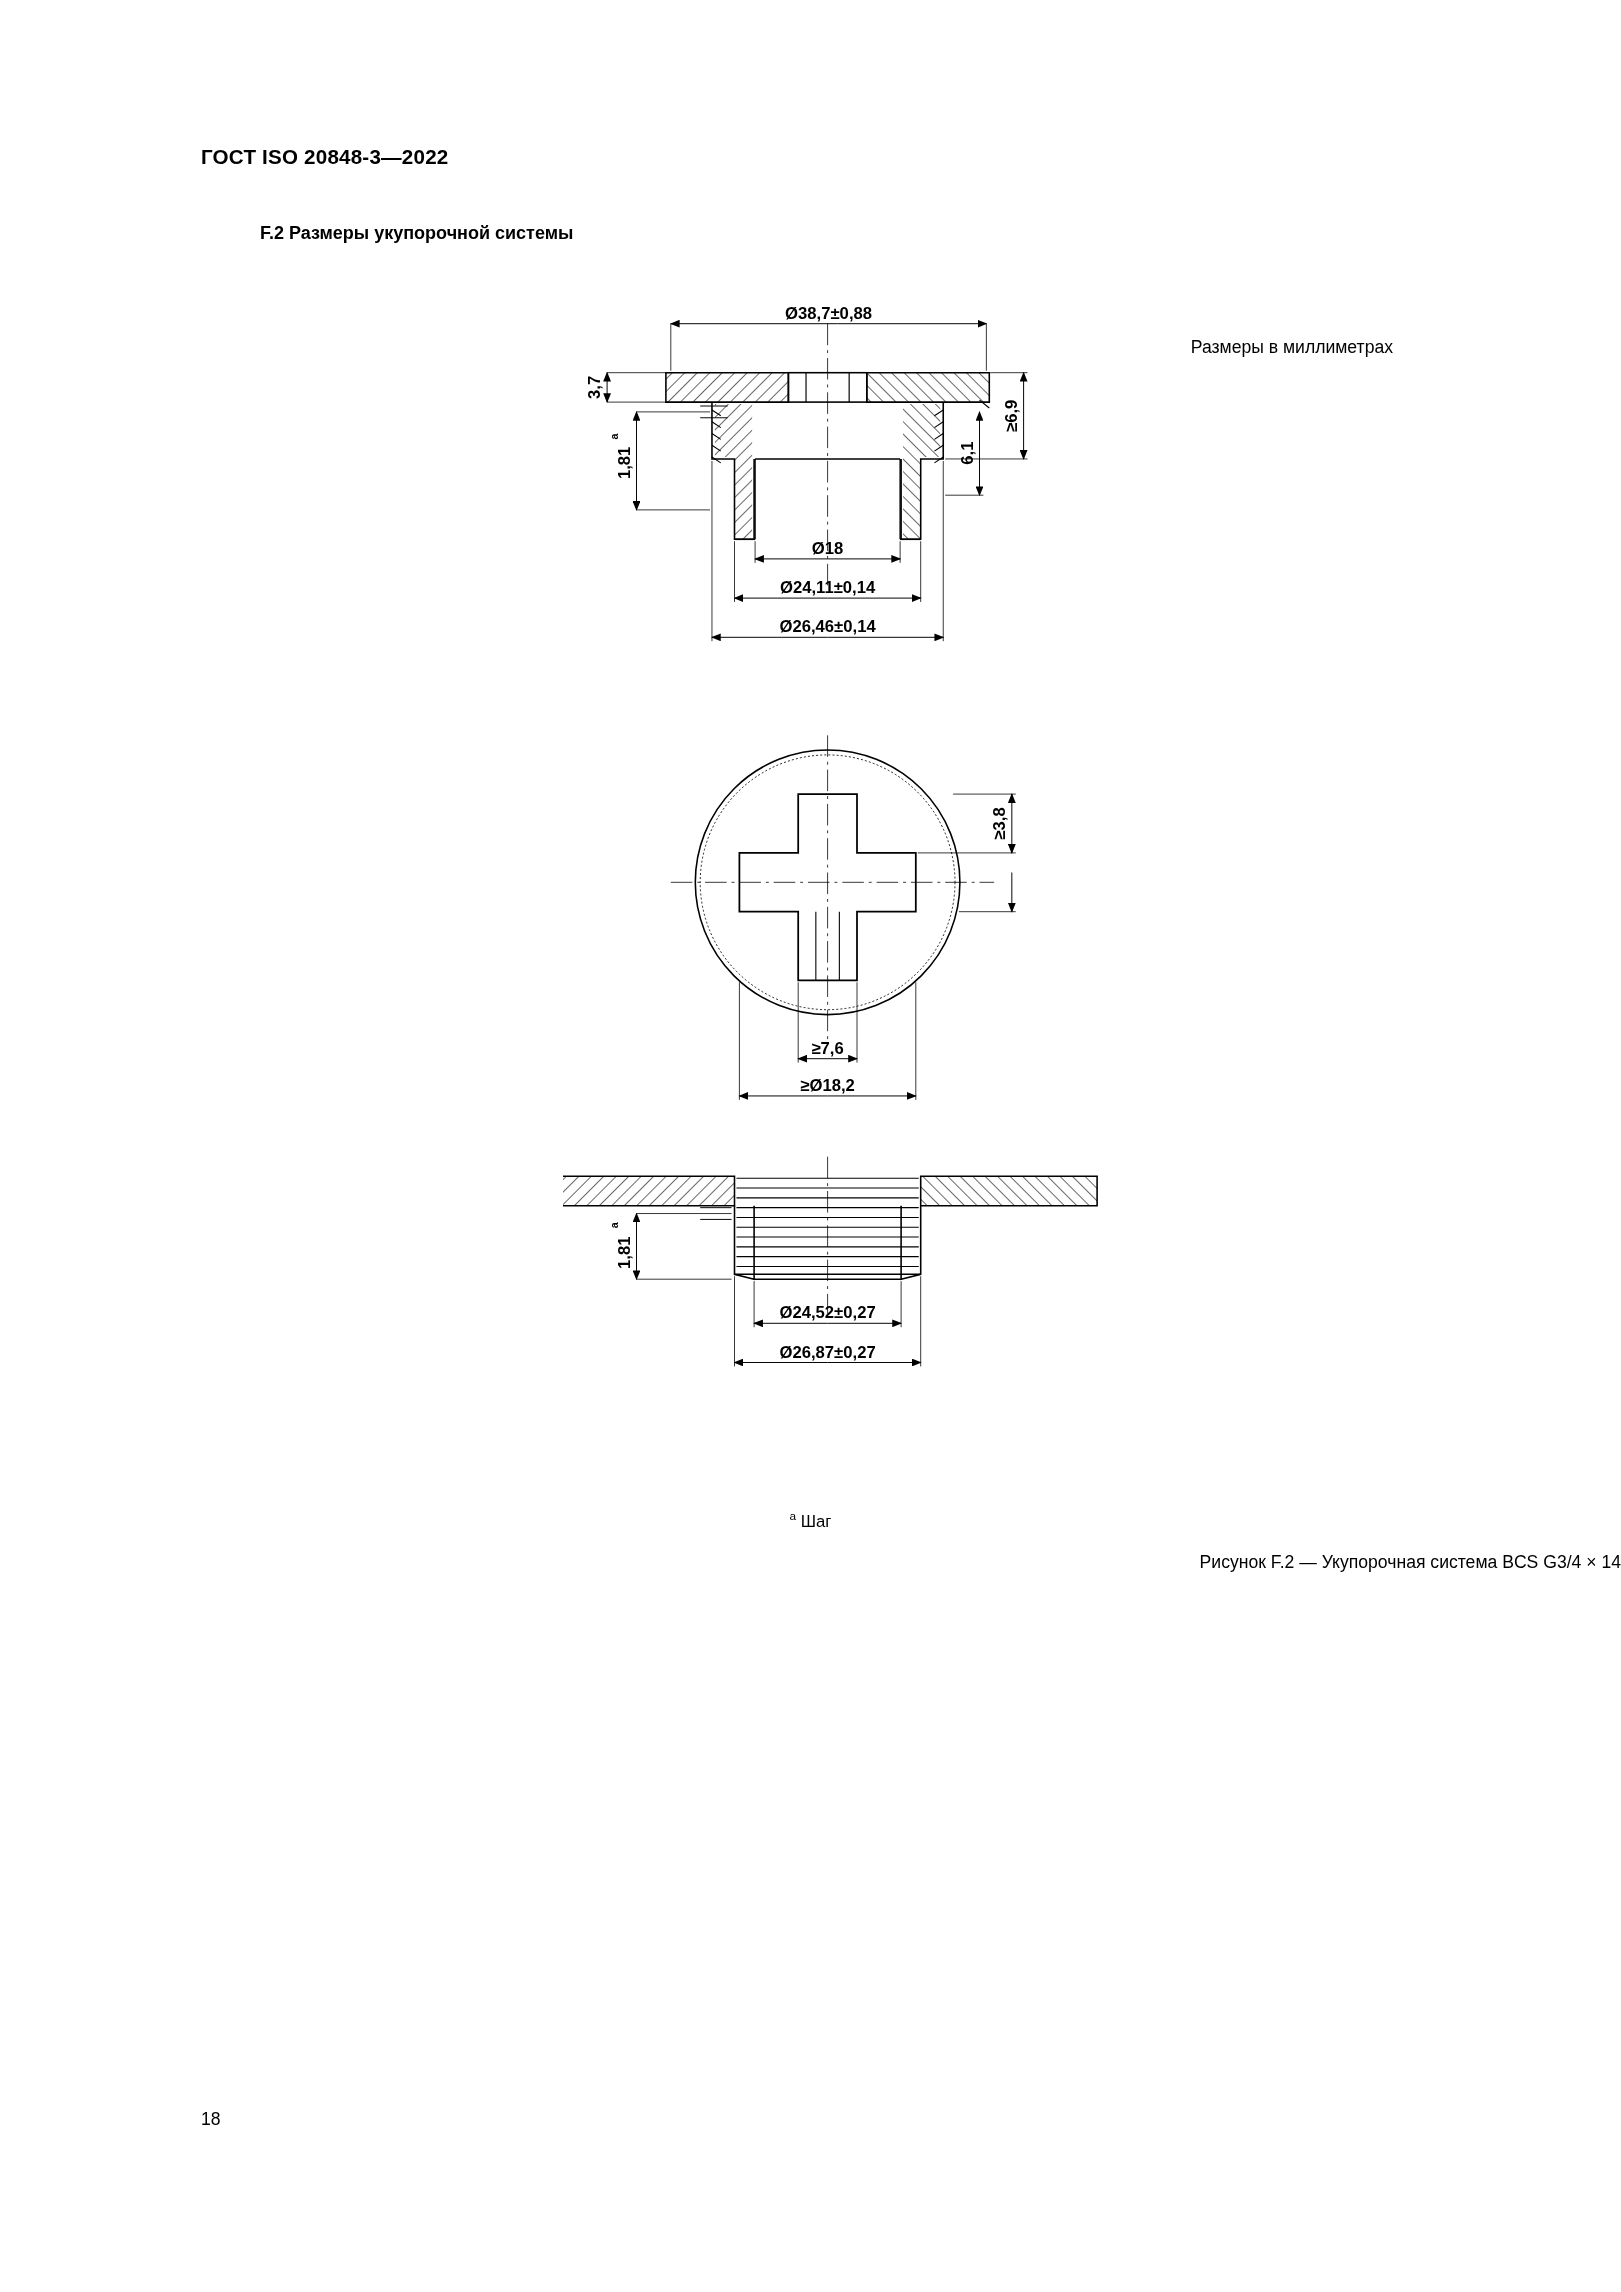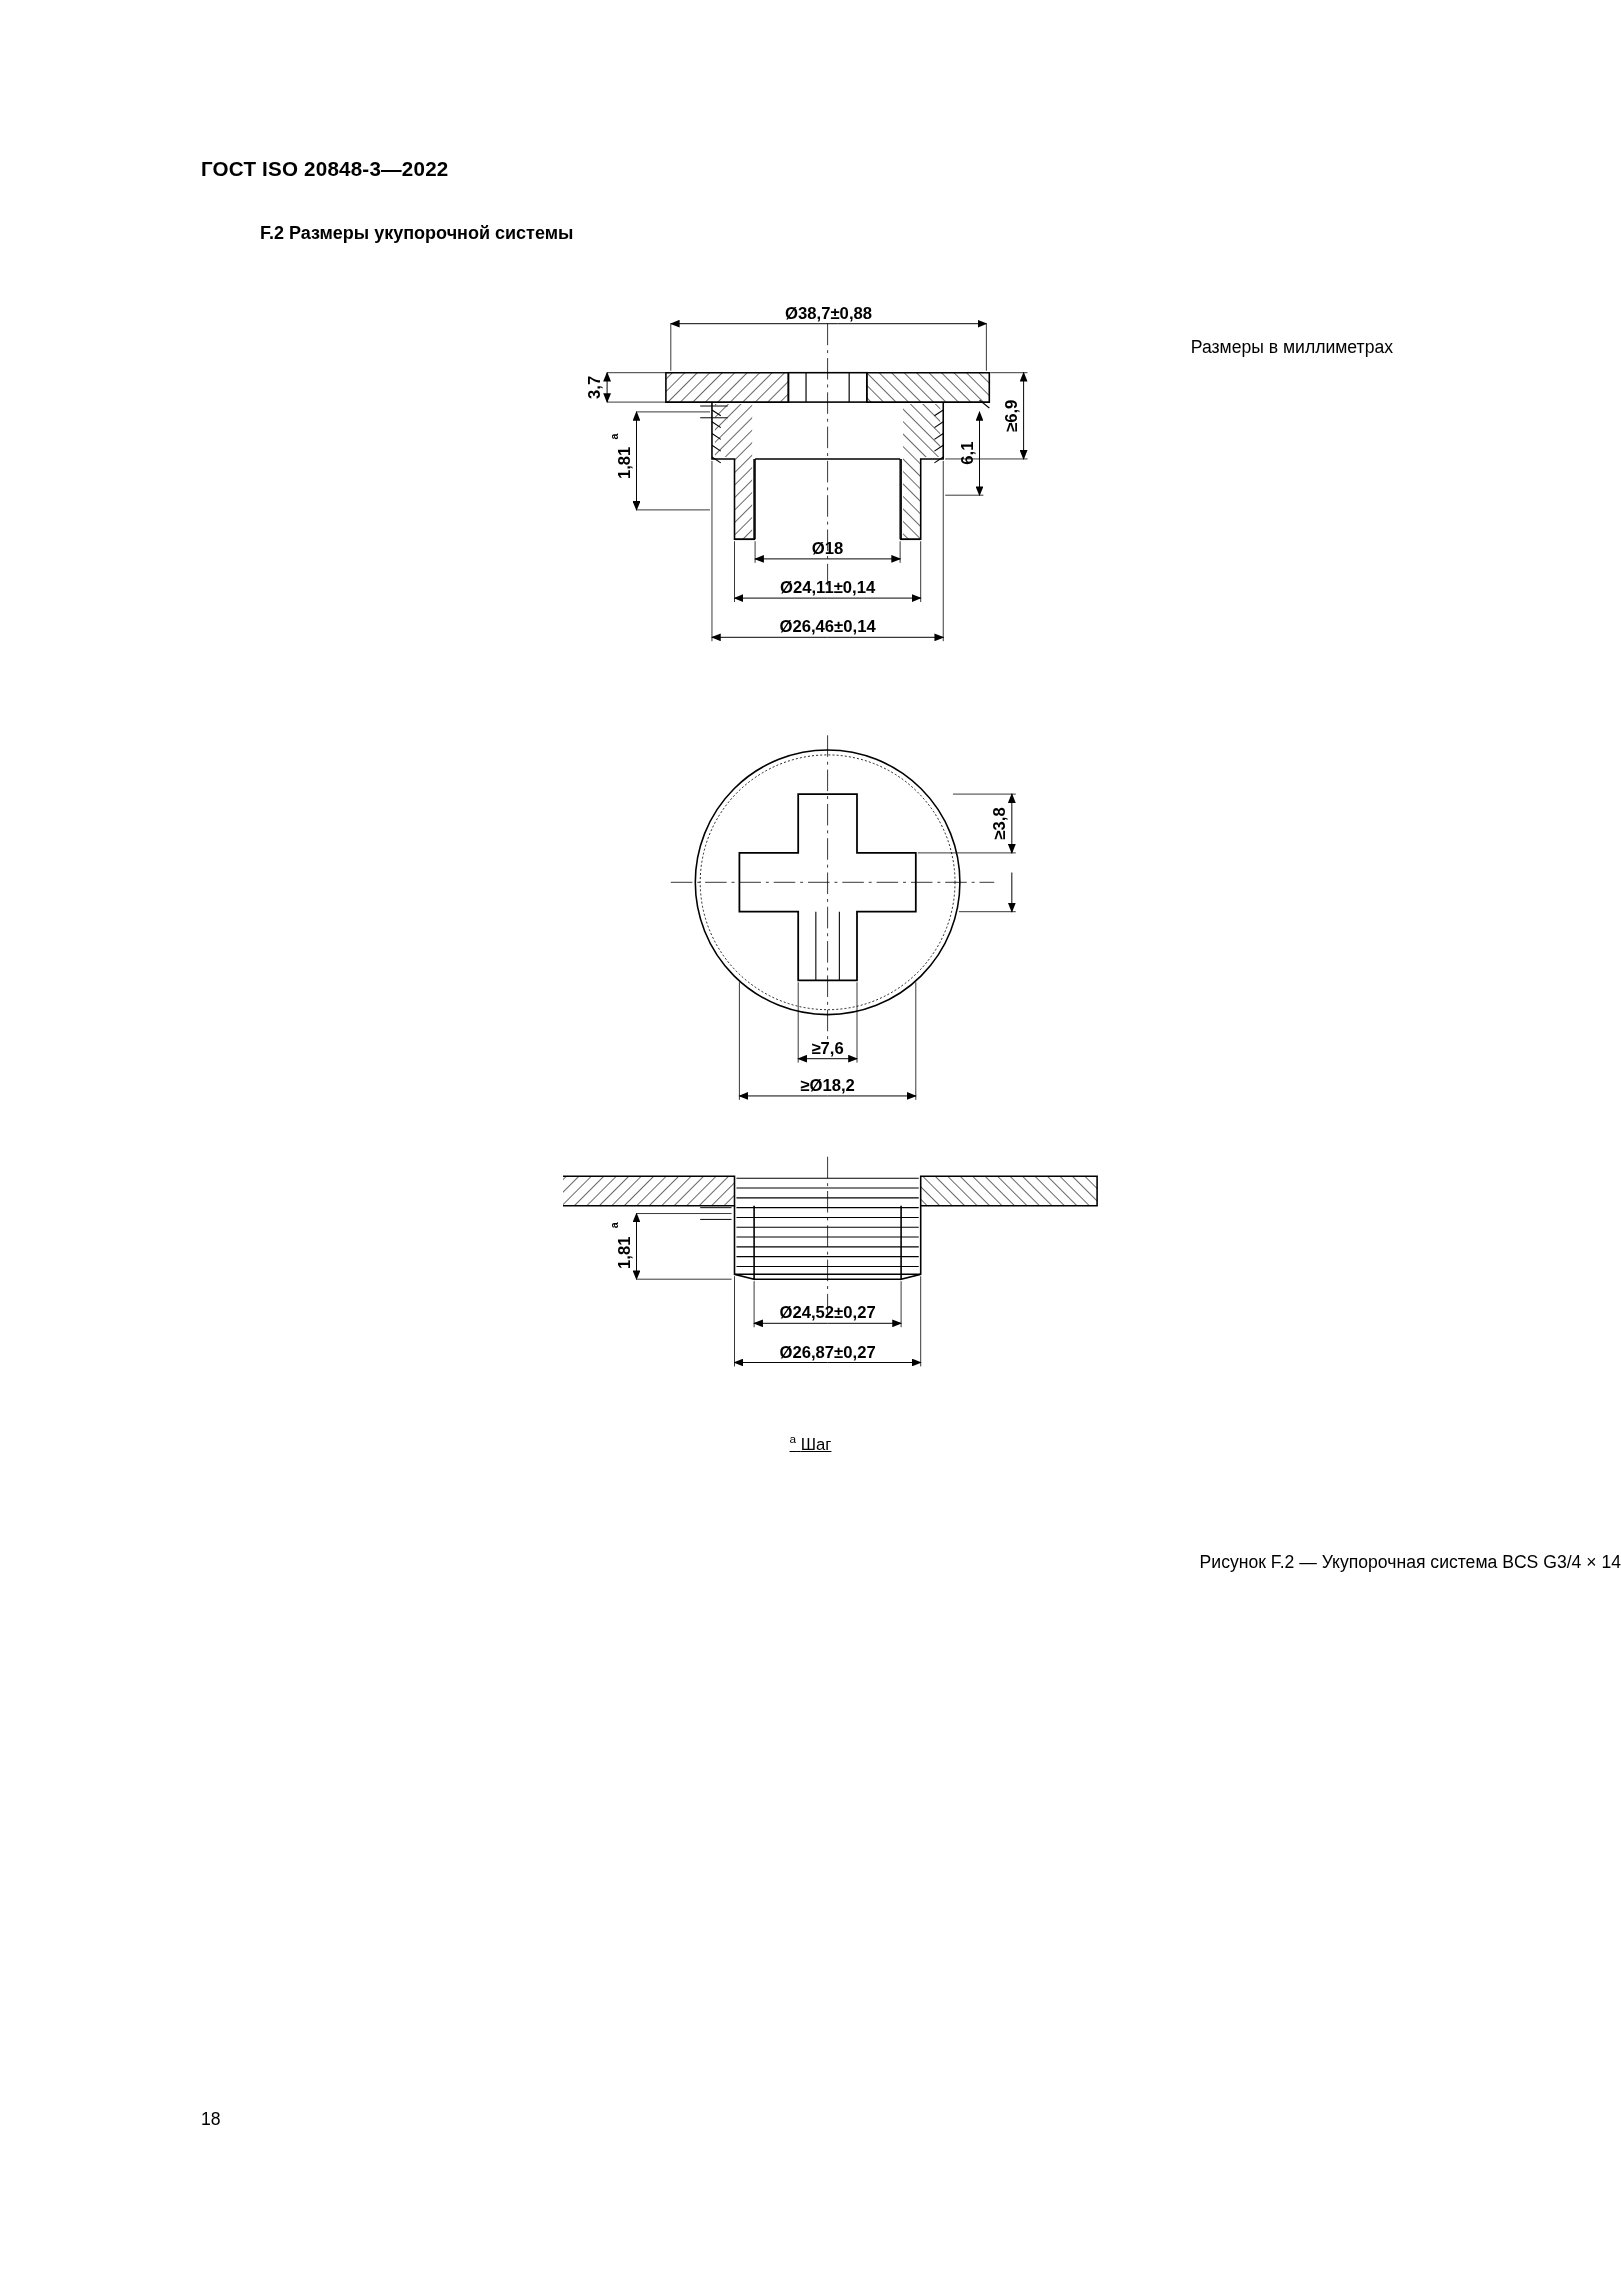--- a/index.html
+++ b/index.html
@@ -21,44 +21,42 @@
     width: 1621px;
     height: 2293px;
   }
   .header-title {
     position: absolute;
     left: 201px;
     top: 145px;
     font-size: 20.6px;
     font-weight: bold;
     letter-spacing: 0.2px;
-    margin-top: 12px;
   }
   .section-title {
     position: absolute;
     left: 260px;
     top: 223px;
     font-size: 18px;
     font-weight: bold;
   }
   .units-note {
     position: absolute;
     right: 228px;
     top: 294px;
     font-size: 17.6px;
     margin-top: 43px;
   }
   .footnote {
     position: absolute;
     left: 0;
-    top: 1432px;
+    top: 1509px;
     width: 1621px;
     text-align: center;
     font-size: 16.7px;
-    text-decoration: underline;
   }
   .footnote sup { font-size: 11.8px; }
   .figure-caption {
     position: absolute;
     left: 0;
     top: 1552px;
     width: 1621px;
     text-align: right;
     font-size: 17.6px;
   }

